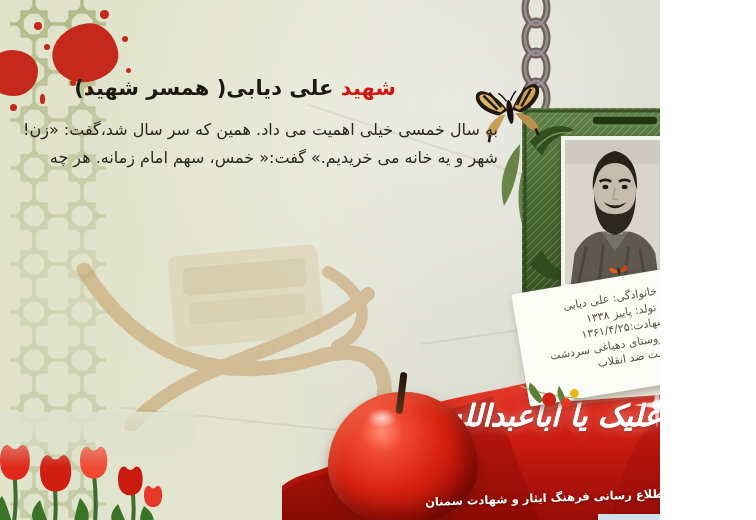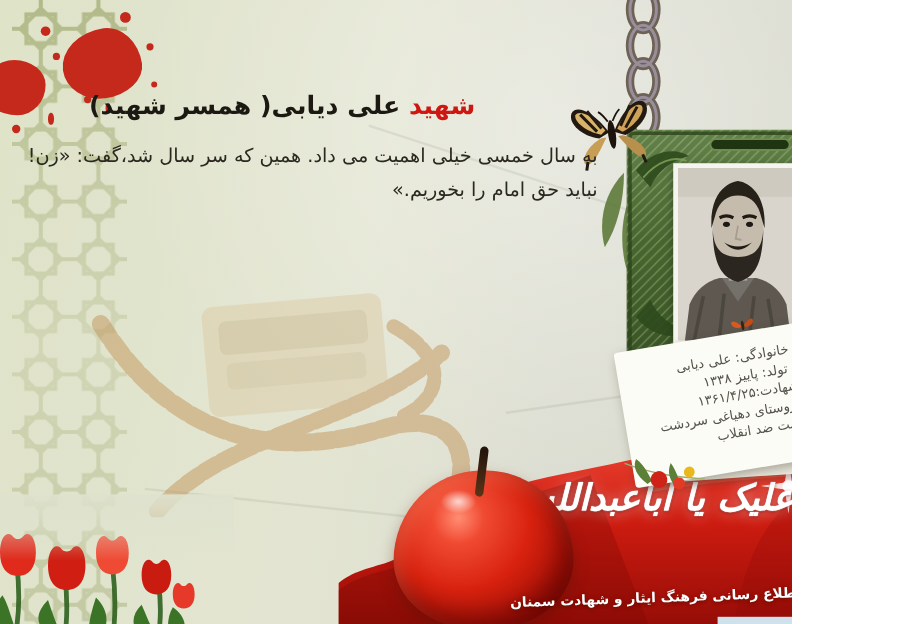--- a/index.html
+++ b/index.html
@@ -232,21 +232,21 @@
       <path d="M34,21 Q30,14 27,12 M38,21 Q42,14 45,12" stroke="#1c140c" stroke-width="1.5" fill="none"></path>
     </g>
   </svg>
 
   <div id="title" class="abs">
     <span class="red">شهید</span><span> علی دیابی( همسر شهید)</span>
   </div>
 
   <div id="story" class="abs">
     <div class="line">به سال خمسی خیلی اهمیت می داد. همین که سر سال شد،گفت: «زن!</div>
-    <div class="line">نباید حق امام را بخوریم.»</div>
+    <div class="line">شهر و یه خانه می خریدیم.» گفت:« خمس، سهم امام زمانه. هر چه</div>
   </div>
 
   <svg id="flag" class="abs" width="474" height="154" viewBox="0 0 474 154">
     <defs>
       <linearGradient id="flg" x1="0" y1="0" x2="0" y2="1">
         <stop offset="0" stop-color="#ea4231"></stop>
         <stop offset=".45" stop-color="#cc1b10"></stop>
         <stop offset="1" stop-color="#960d07"></stop>
       </linearGradient>
     </defs>

